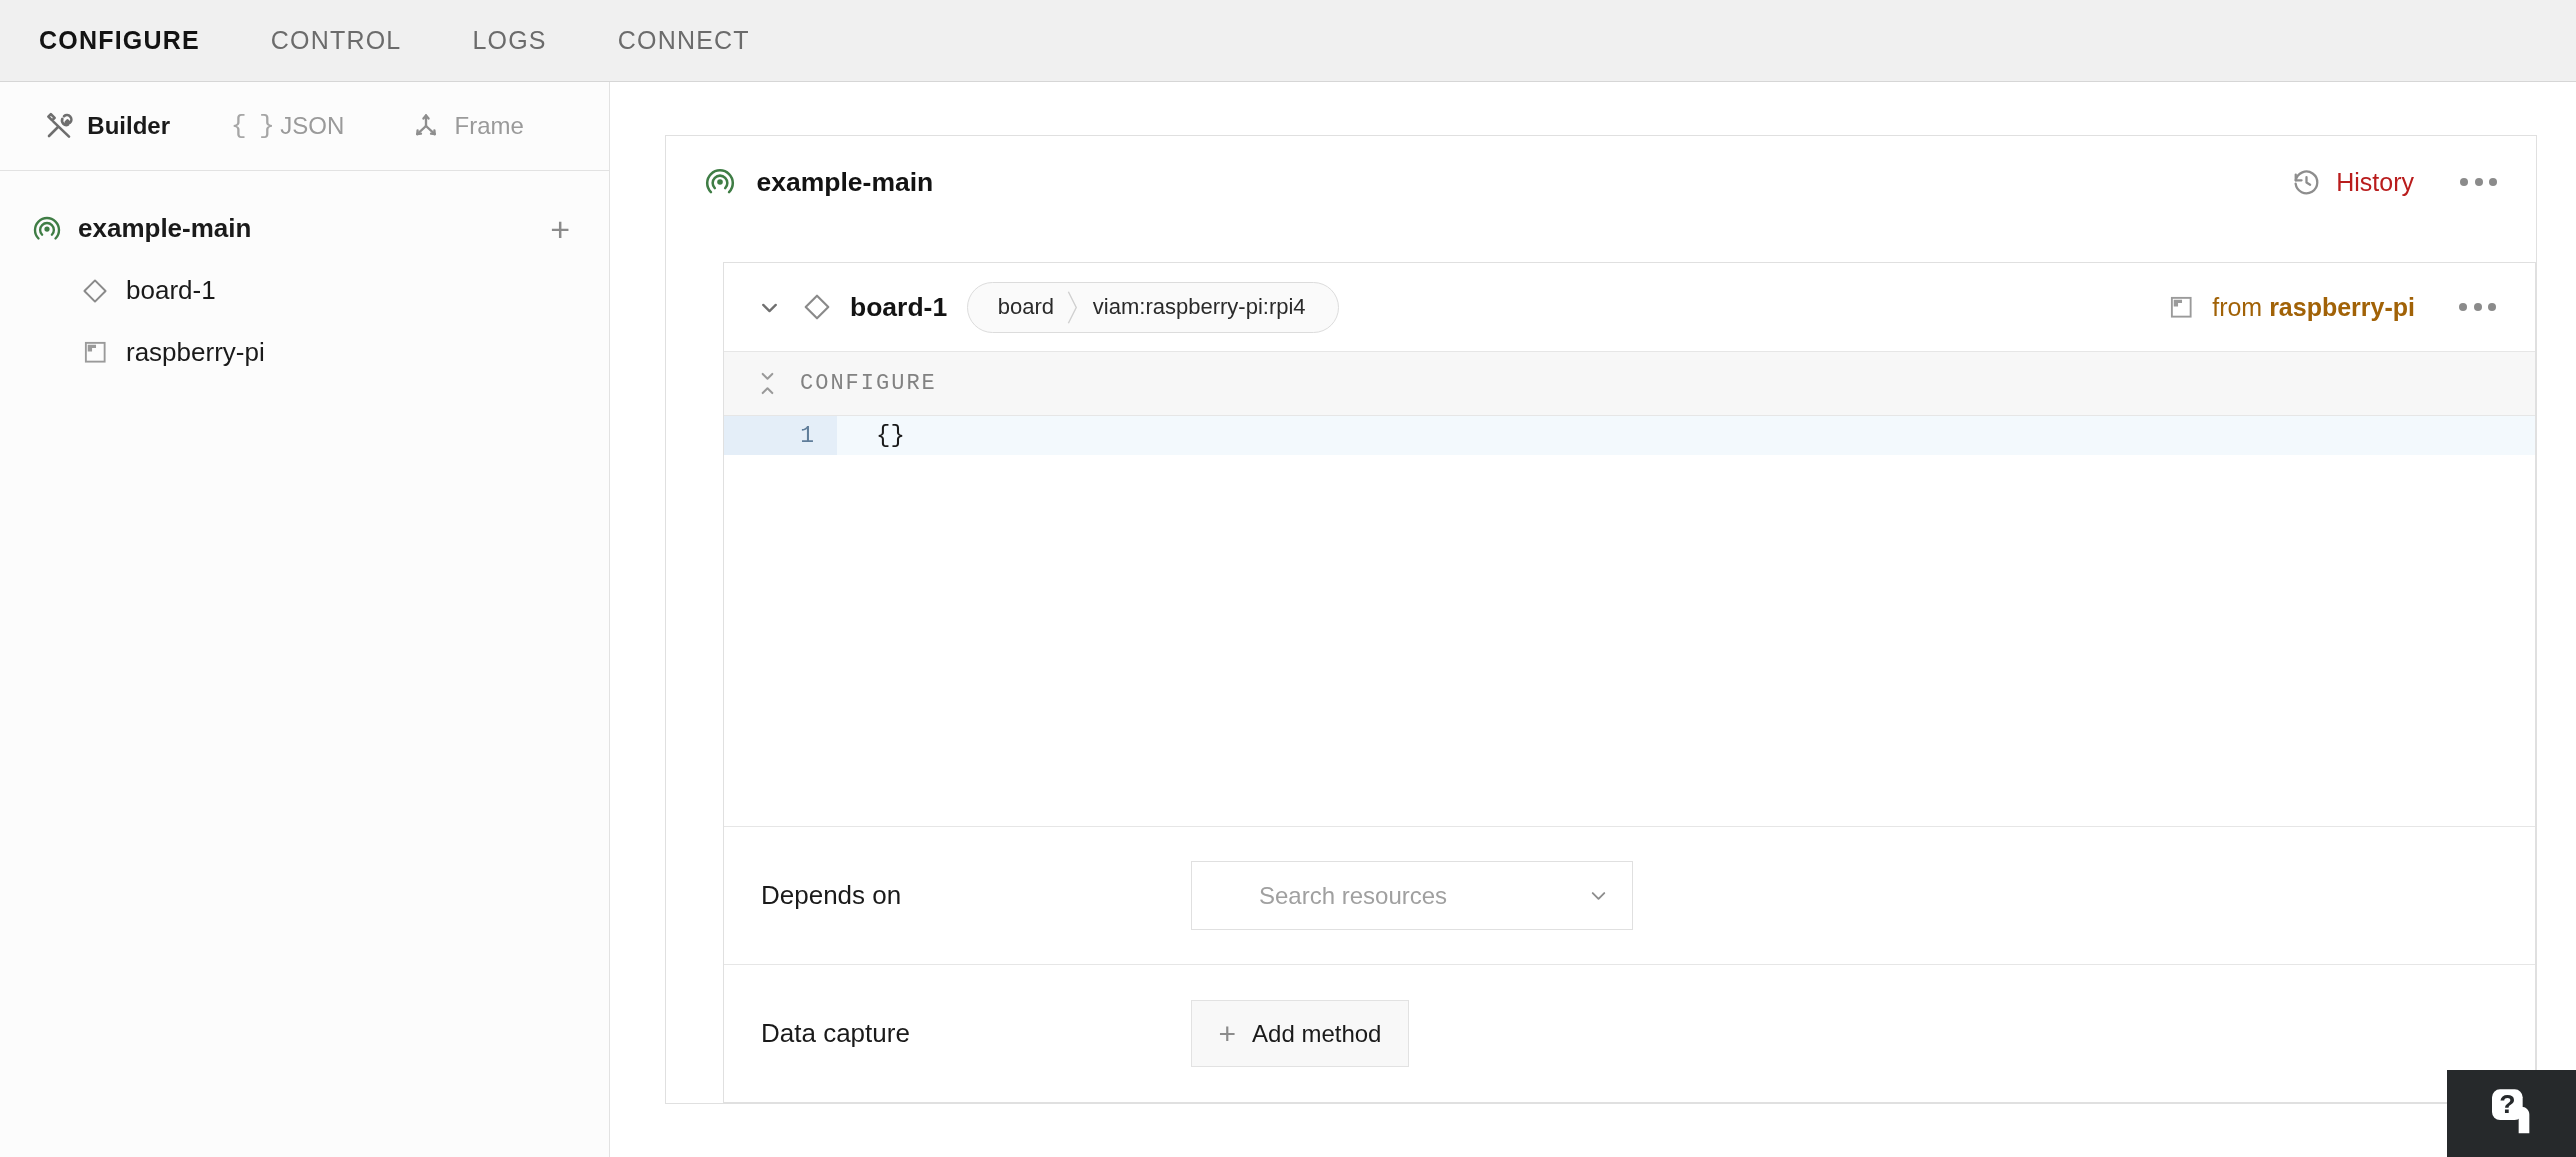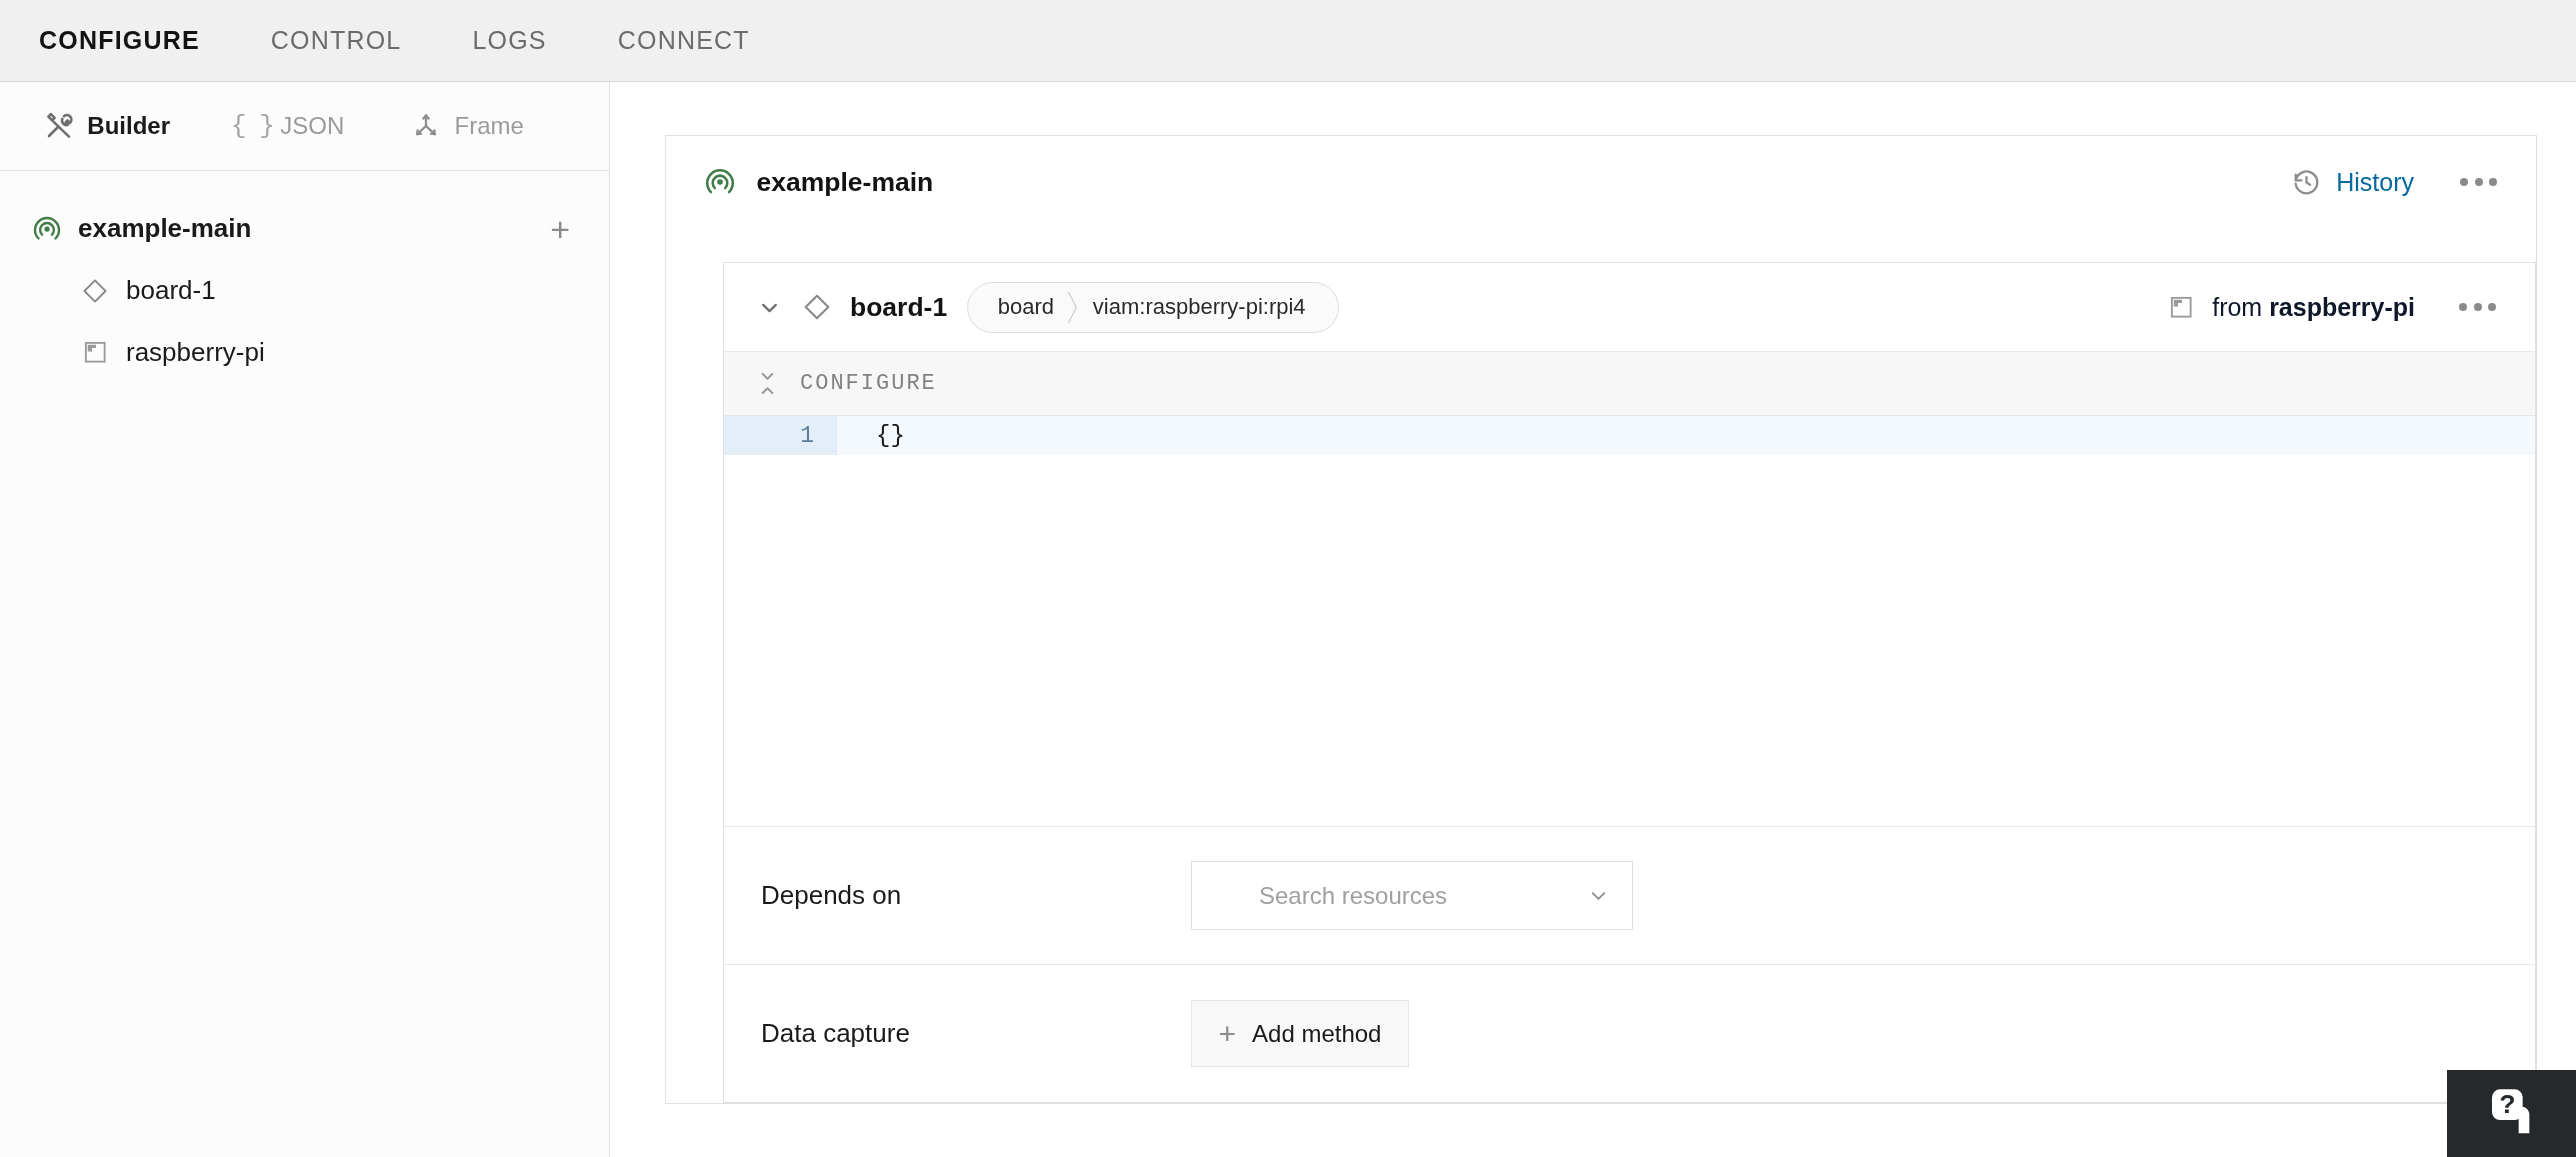--- a/index.html
+++ b/index.html
@@ -149,21 +149,21 @@
     margin-left: 19.5px;
   }
   .panel-head .spacer { flex: 1; }
   .history-btn {
     display: flex;
     align-items: center;
     gap: 15px;
     cursor: pointer;
     margin-right: 41px;
   }
-  .history-btn .lbl { font-size: 25px; color: #0369a1; }
+  .history-btn .lbl { font-size: 25px; color: #b91c1c; }
   .dots {
     display: inline-flex;
     gap: 6.2px;
     cursor: pointer;
     padding: 8.8px 5.3px;
   }
   .dots i {
     width: 8px; height: 8px; border-radius: 50%;
     background: #8b8b8b;
     display: block;
@@ -219,21 +219,21 @@
     display: flex; align-items: center;
     color: #bdbdbd;
     padding: 0 1.8px;
   }
   .card-head .spacer { flex: 1; }
   .from-chip {
     display: flex; align-items: center; gap: 16px;
     margin-right: 39px;
     white-space: nowrap;
   }
-  .from-chip .txt { font-size: 25px; color: #0f172a; }
+  .from-chip .txt { font-size: 25px; color: #a16207; }
   .from-chip .txt b { font-weight: bold; }
 
   
   .configure-strip {
     height: 65px;
     background: #f7f7f7;
     border-top: 1.8px solid #e6e6e6;
     border-bottom: 1.8px solid #e6e6e6;
     display: flex;
     align-items: center;

